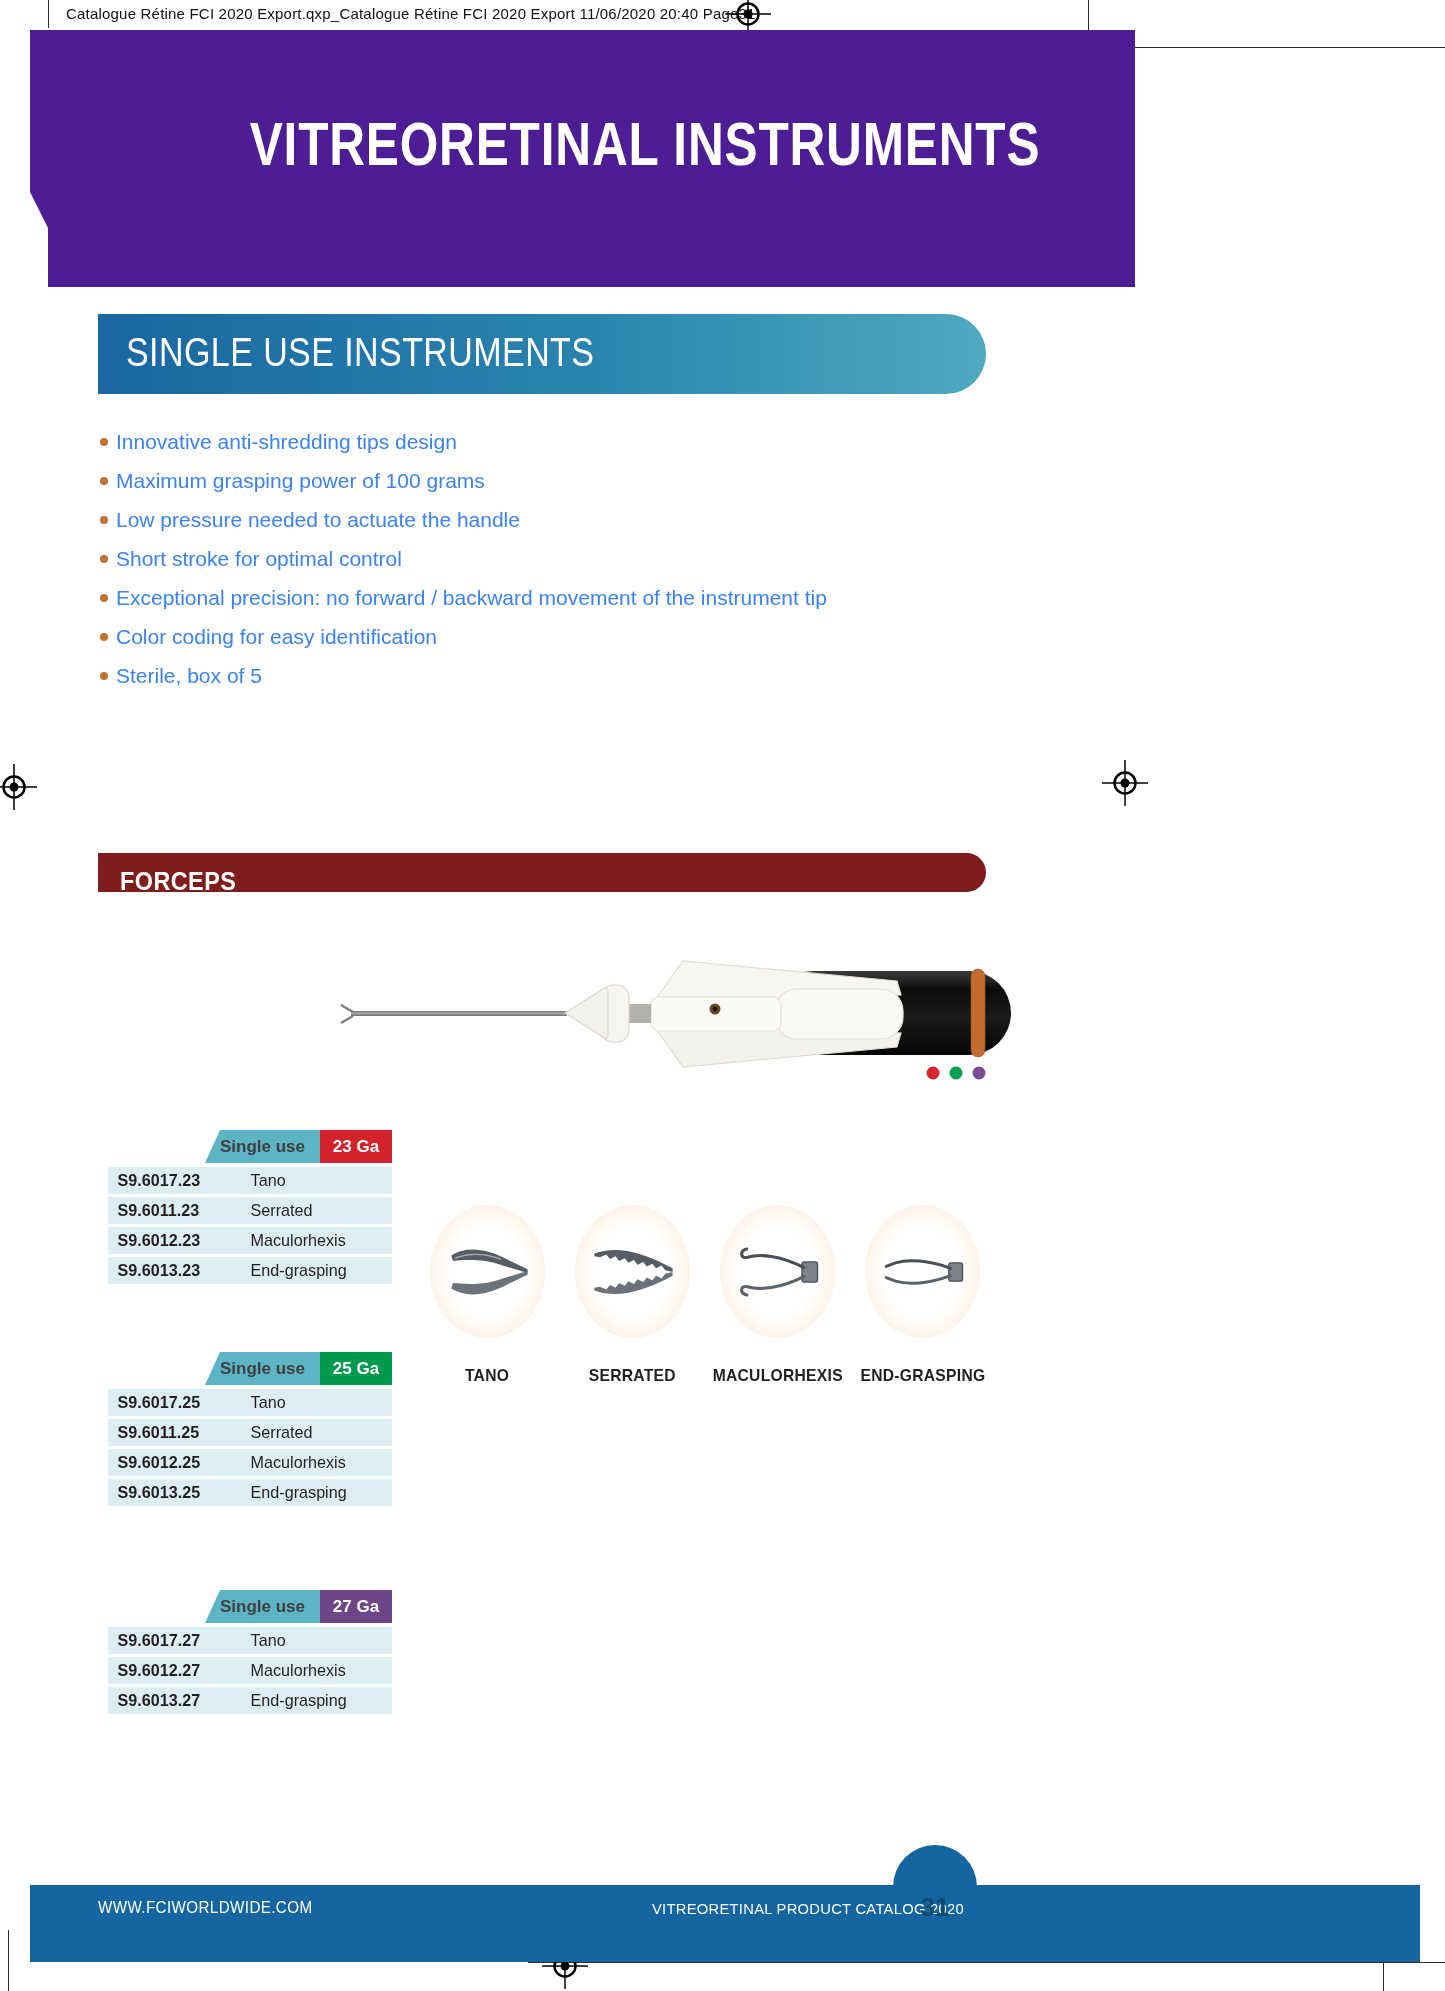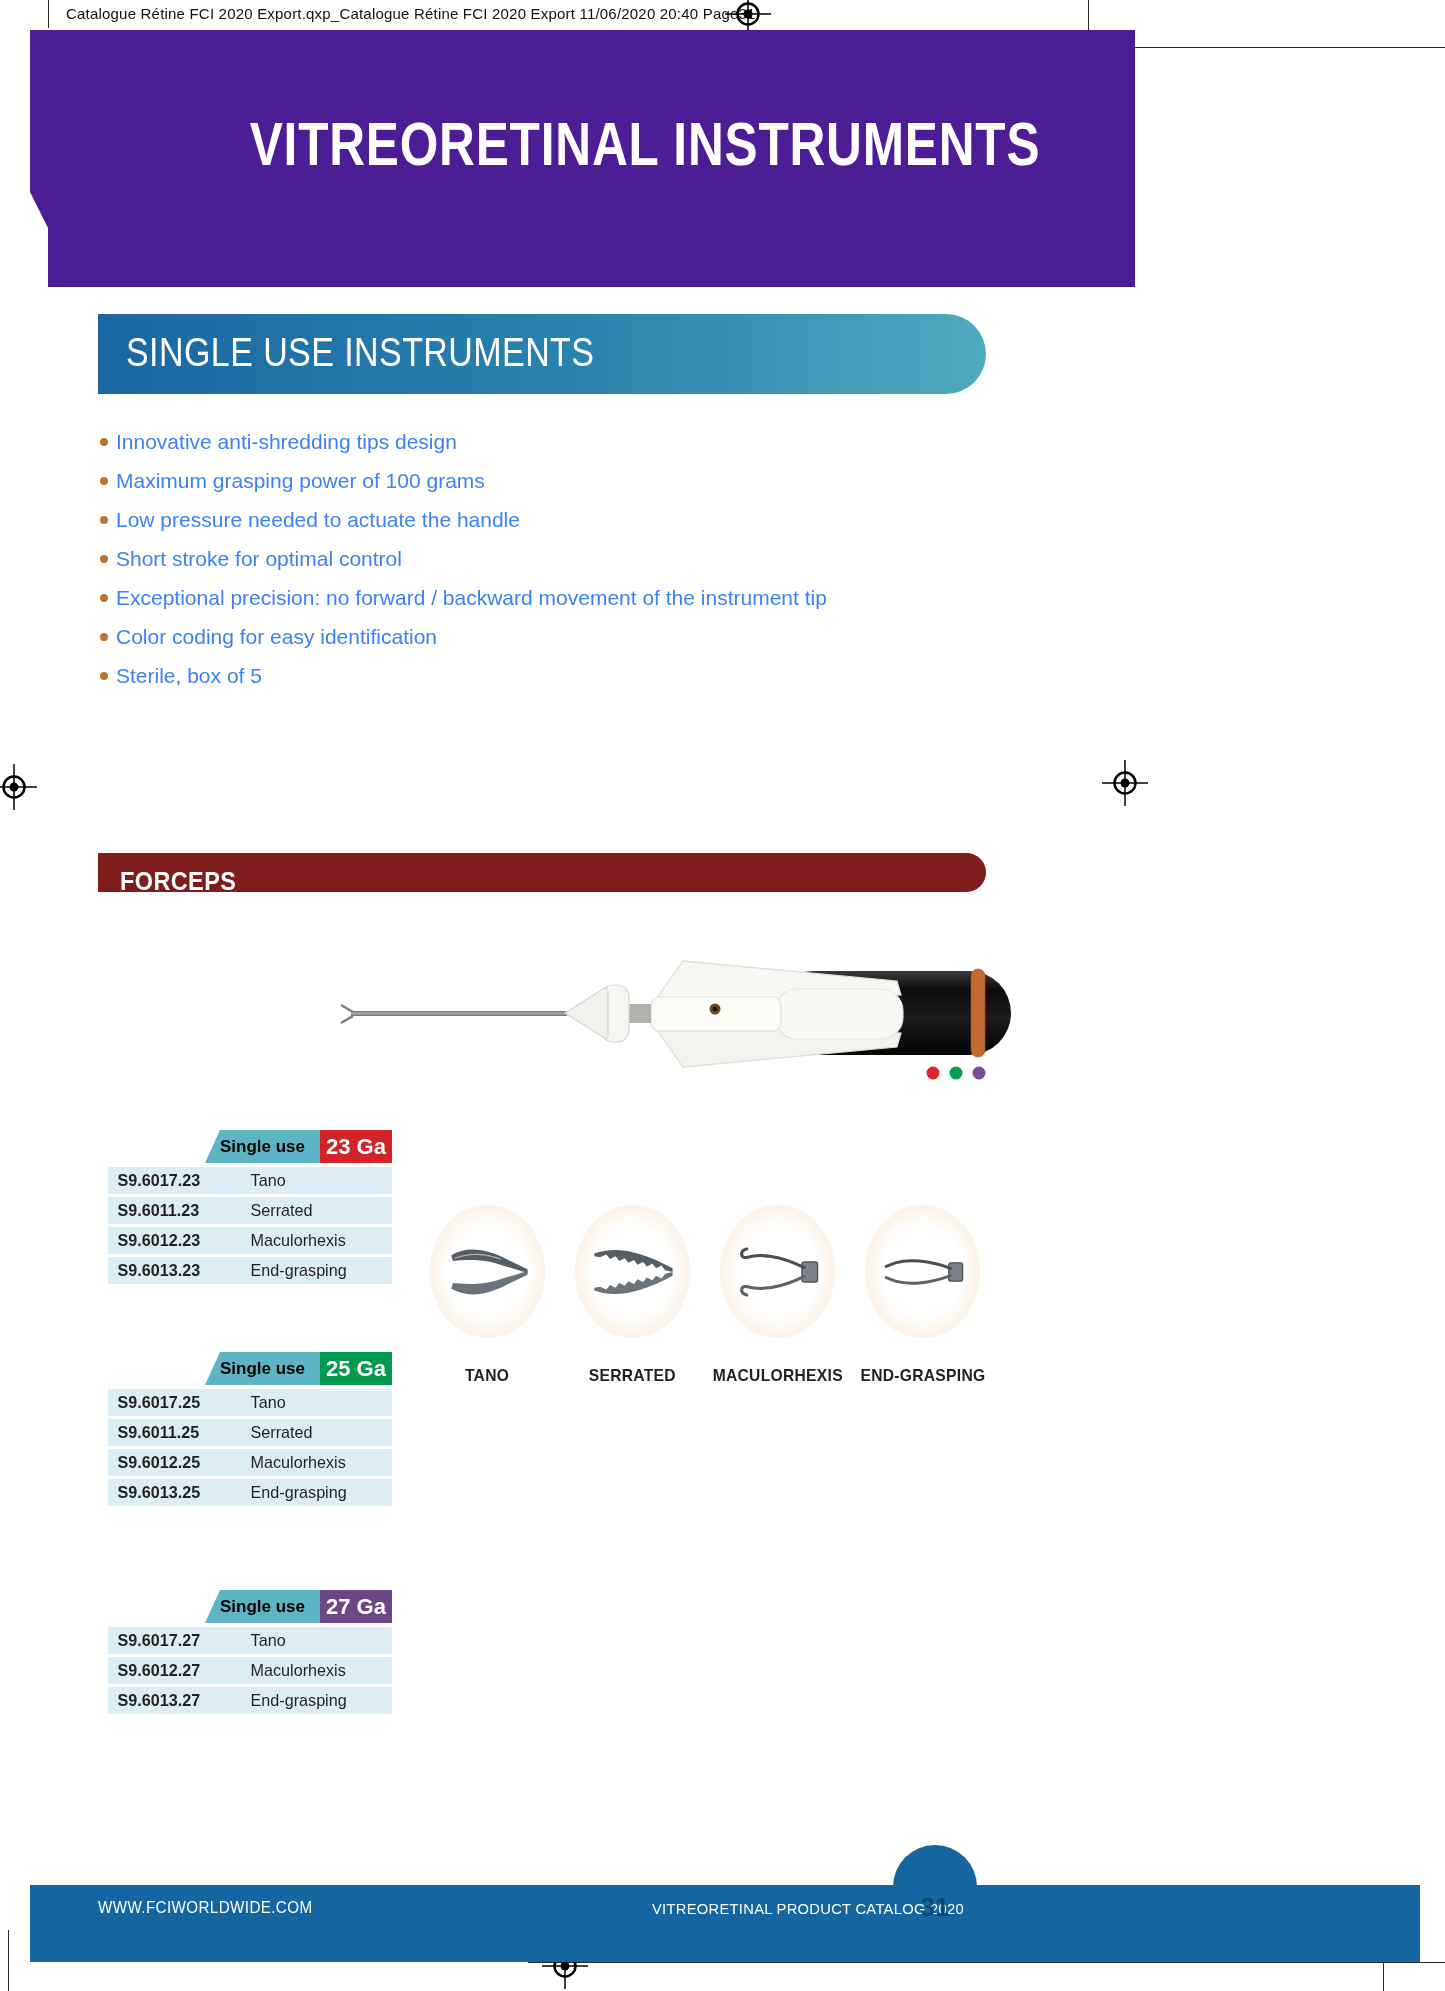--- a/index.html
+++ b/index.html
@@ -52,26 +52,26 @@
   }
   .cat-title{
     position:absolute;left:22px;top:13px;font-size:26px;font-weight:bold;color:#fff;
     transform:scaleX(0.9);transform-origin:left center;letter-spacing:0.5px;white-space:nowrap;
   }
   
   .ptable{position:absolute;left:108px;width:284px;}
   .ptable-header{display:flex;height:33px;margin-bottom:4px;}
   .ptable-header .spacer{width:97px;}
   .ptable-header .tag{
-    width:115px;background:#5cb4c4;color:#000000;font-weight:bold;font-size:17px;
+    width:115px;background:#5cb4c4;color:#404040;font-weight:bold;font-size:17px;
     display:flex;align-items:center;justify-content:center;
     clip-path:polygon(15px 0,100% 0,100% 100%,0 100%);
   }
   .ptable-header .gauge{
-    width:72px;color:#fff;font-weight:bold;font-size:22px;
+    width:72px;color:#fff;font-weight:bold;font-size:17px;
     display:flex;align-items:center;justify-content:center;
   }
   .prow{
     display:flex;height:27px;margin-bottom:3px;background:#dceef3;align-items:center;
     font-size:17px;
     gap:28px;
   }
   .prow .code{width:97px;padding-left:10px;font-weight:bold;color:#231f20;transform:scaleX(.95);transform-origin:left center;white-space:nowrap;}
   .prow .pname{padding-left:8px;color:#231f20;transform:scaleX(.95);transform-origin:left center;white-space:nowrap;}
   

